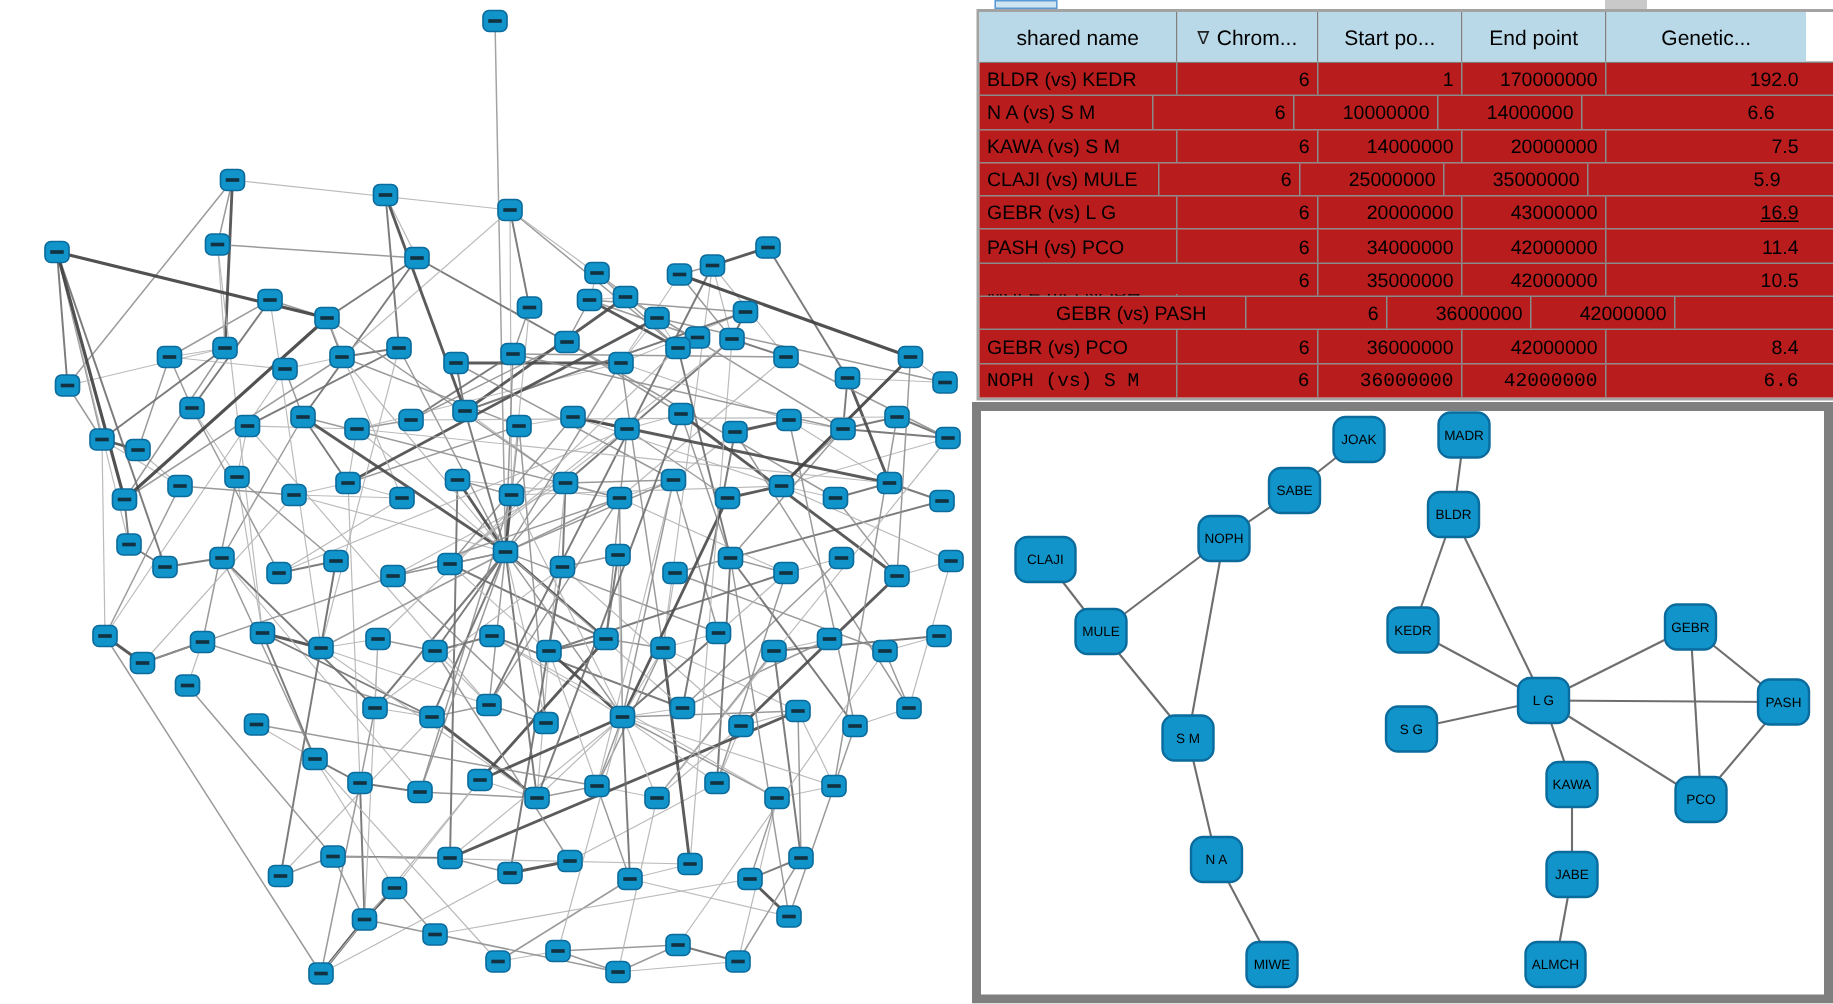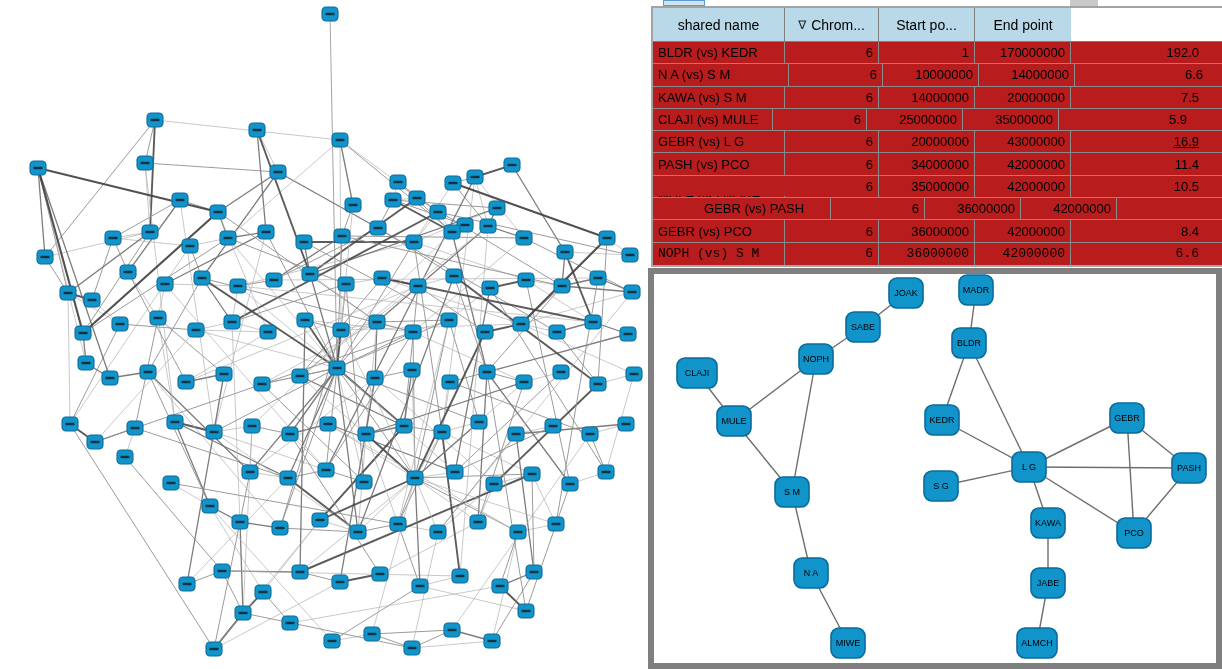--- a/index.html
+++ b/index.html
@@ -1013,31 +1013,34 @@
       <div class="th" style="width: 94px;">
         <span class="sort">∇</span>
         <span>Chrom...</span>
       </div>
       <div class="th" style="width: 96px;">
         <span>Start po...</span>
       </div>
       <div class="th" style="width: 96px;">
         <span>End point</span>
       </div>
+      <div class="th" style="width: 133px;">
+        <span>Genetic...</span>
+      </div>
     </div>
   <div id="tbody">
       <div class="tr">
         <div class="td left" style="width: 132px;">BLDR (vs) KEDR</div>
         <div class="td num" style="width: 94px;">6</div>
         <div class="td num" style="width: 96px;">1</div>
         <div class="td num" style="width: 96px;">170000000</div>
         <div class="td num" style="width: 133px;">192.0</div>
       </div>
       <div class="tr">
-        <div class="td left" style="width: 136px;">N A (vs) S M</div>
+        <div class="td left" style="width: 116px;">N A (vs) S M</div>
         <div class="td num" style="width: 94px;">6</div>
         <div class="td num" style="width: 96px;">10000000</div>
         <div class="td num" style="width: 96px;">14000000</div>
         <div class="td num" style="width: 133px;">6.6</div>
       </div>
       <div class="tr">
         <div class="td left" style="width: 132px;">KAWA (vs) S M</div>
         <div class="td num" style="width: 94px;">6</div>
         <div class="td num" style="width: 96px;">14000000</div>
         <div class="td num" style="width: 96px;">20000000</div>

